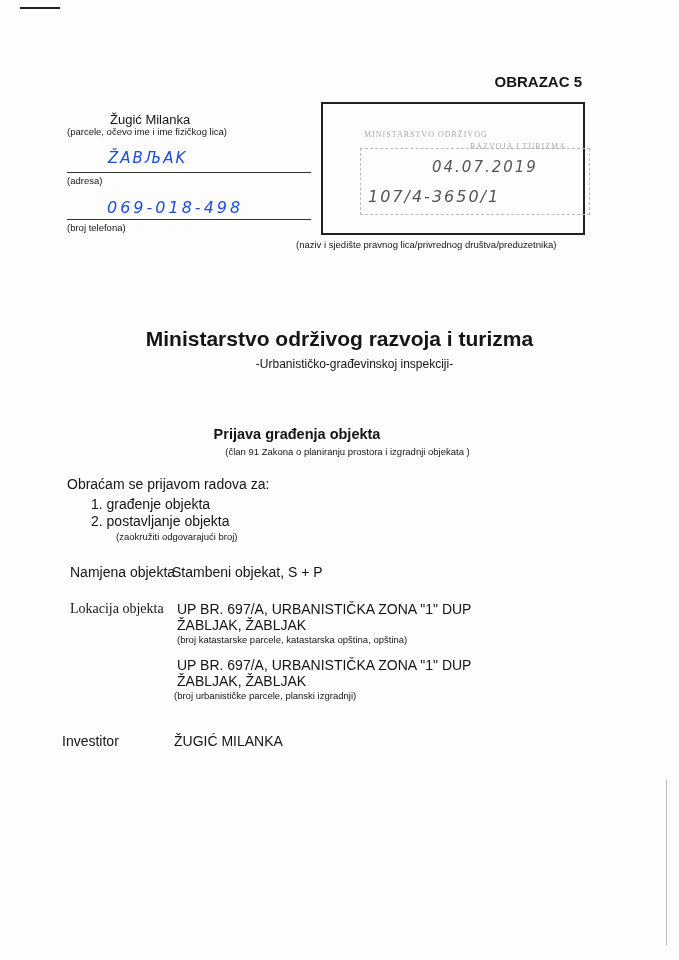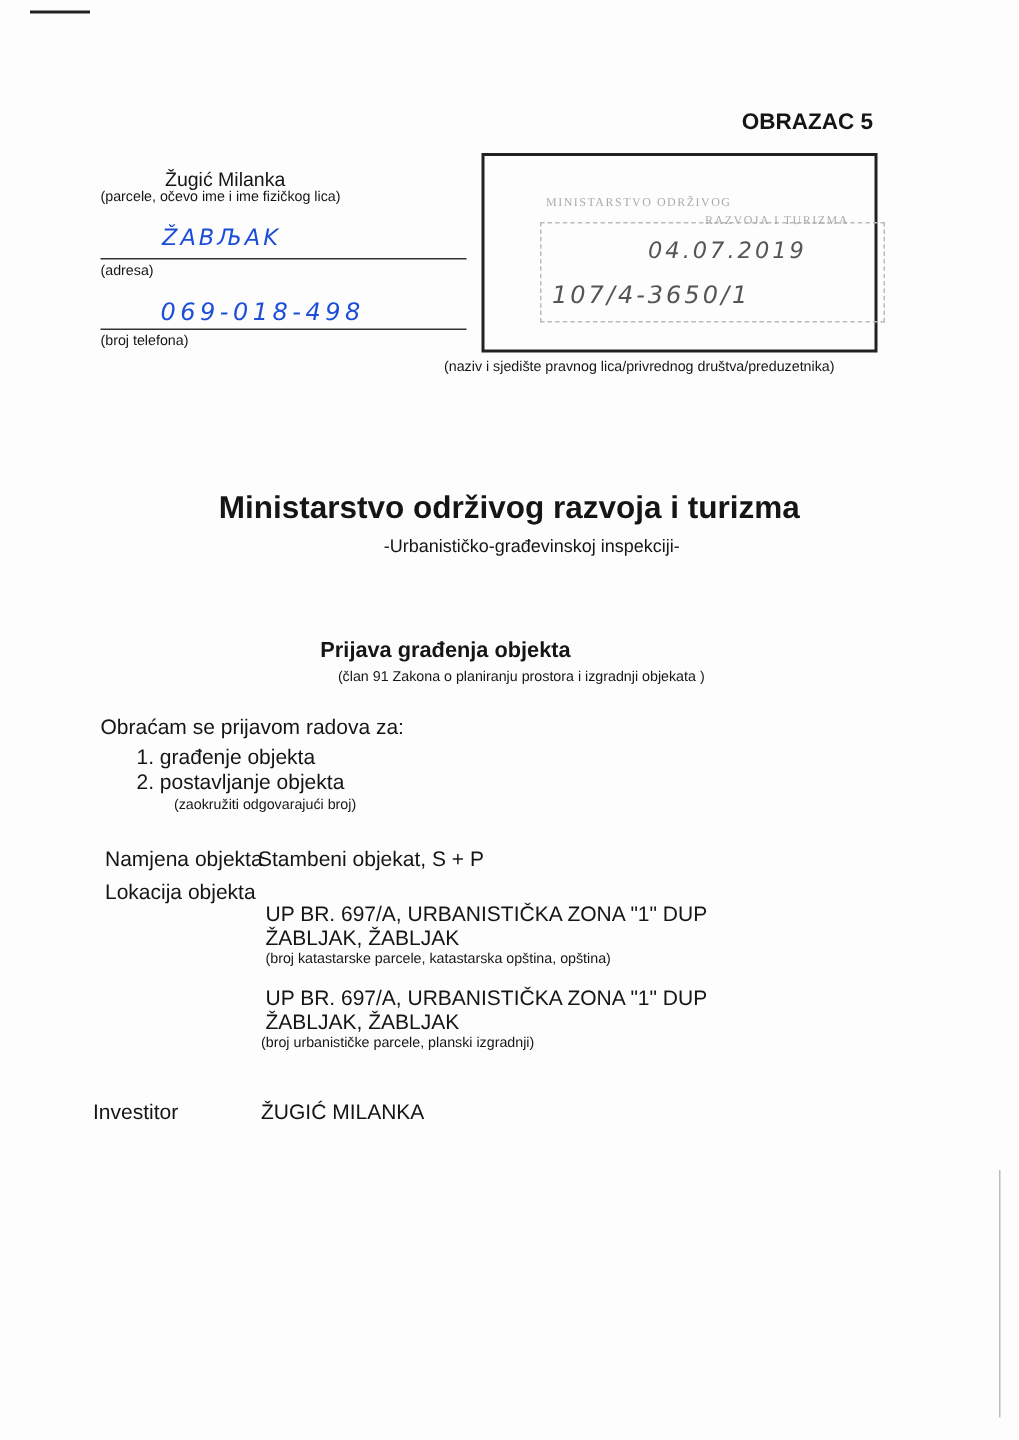--- a/index.html
+++ b/index.html
@@ -33,21 +33,21 @@
   .clan { left: 0; width: 679px; top: 446px; text-align: center; font-size: 9.5px; padding-left: 16px; box-sizing: border-box; }
   .obracam { left: 67px; top: 476px; font-size: 14px; }
   .opt { left: 91px; font-size: 14px; }
   .opt1 { top: 472px; margin-top: 24px; }
   .opt2 { top: 513px; }
   .zaok { left: 116px; top: 531px; }
   .lbl { left: 70px; font-size: 14px; }
   .val { left: 175px; font-size: 14px; line-height: 16px; }
   .namjena-l { top: 564px; }
   .namjena-v { left: 172px; top: 564px; }
-  .lok-l { top: 586px; left: 70px; }
+  .lok-l { top: 601px; left: 70px; font-family: Liberation Serif, serif; }
   .lok-v1 { top: 601px; left: 177px; width: 340px; }
   .lok-c1 { top: 634px; left: 177px; }
   .lok-v2 { top: 657px; left: 177px; width: 340px; }
   .lok-c2 { top: 690px; left: 174px; }
   .inv-l { top: 733px; left: 62px; }
   .inv-v { top: 733px; left: 174px; }
   .edge { left: 666px; top: 780px; width: 1px; height: 165px; background: #bbb; }
 </style>
 </head>
 <body>

